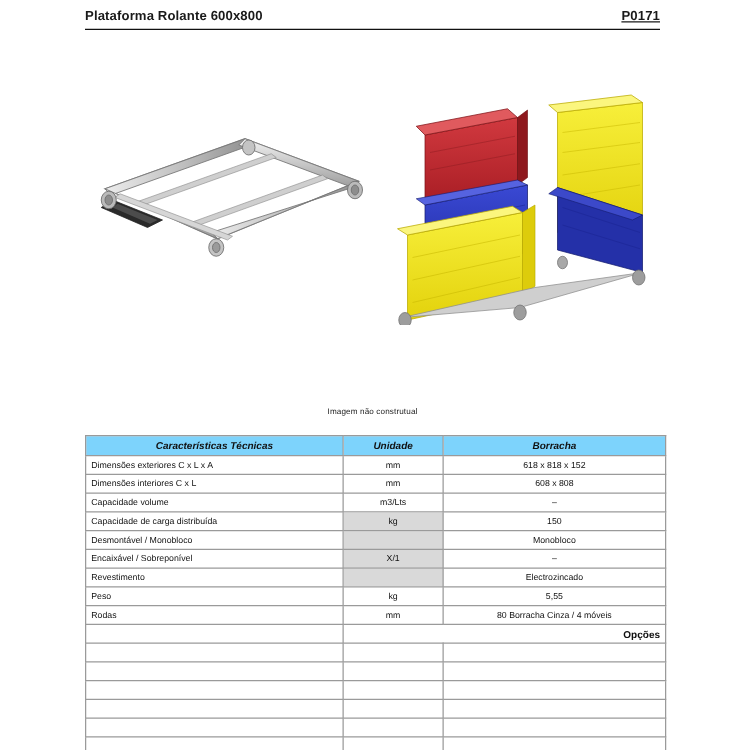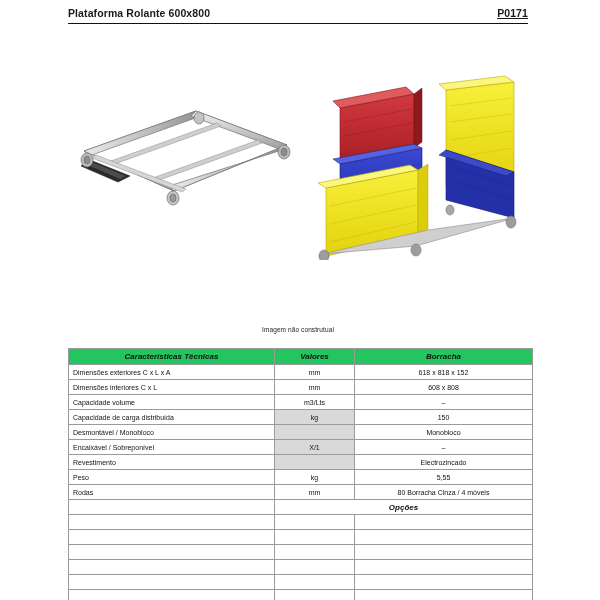--- a/index.html
+++ b/index.html
@@ -117,30 +117,29 @@
   }
   .col-a { width: 206px; }
   .col-b { width: 80px; }
   .col-c { width: 178px; }
 
   tr.head td {
     font-style: italic;
     font-weight: bold;
     font-size: 8px;
     text-align: center;
-    background: #22c55e;
+    background: #7dd3fc;
     height: 16px;
   }
   td.center { text-align: center; }
   td.shaded { background: #d9d9d9; }
   tr.options td {
-    font-style: italic;
     font-weight: bold;
     font-size: 8px;
-    text-align: center;
+    text-align: right;
   }
   tr.blank td { height: 15px; }
 </style>
 </head>
 <body>
 
 <div class="page">
 
   <div class="header">
     <div class="header-title">Plataforma Rolante 600x800</div>
@@ -276,21 +275,21 @@
   <div class="table-wrap">
     <table class="spec">
       <colgroup>
         <col class="col-a">
           <col class="col-b">
           <col class="col-c">
       </colgroup>
       <tbody>
         <tr class="head">
           <td>Características Técnicas</td>
-          <td>Valores</td>
+          <td>Unidade</td>
           <td>Borracha</td>
         </tr>
 
         <tr>
           <td>Dimensões exteriores C x L x A</td>
           <td class="center">mm</td>
           <td class="center">618 x 818 x 152</td>
         </tr>
         <tr>
           <td>Dimensões interiores C x L</td>

